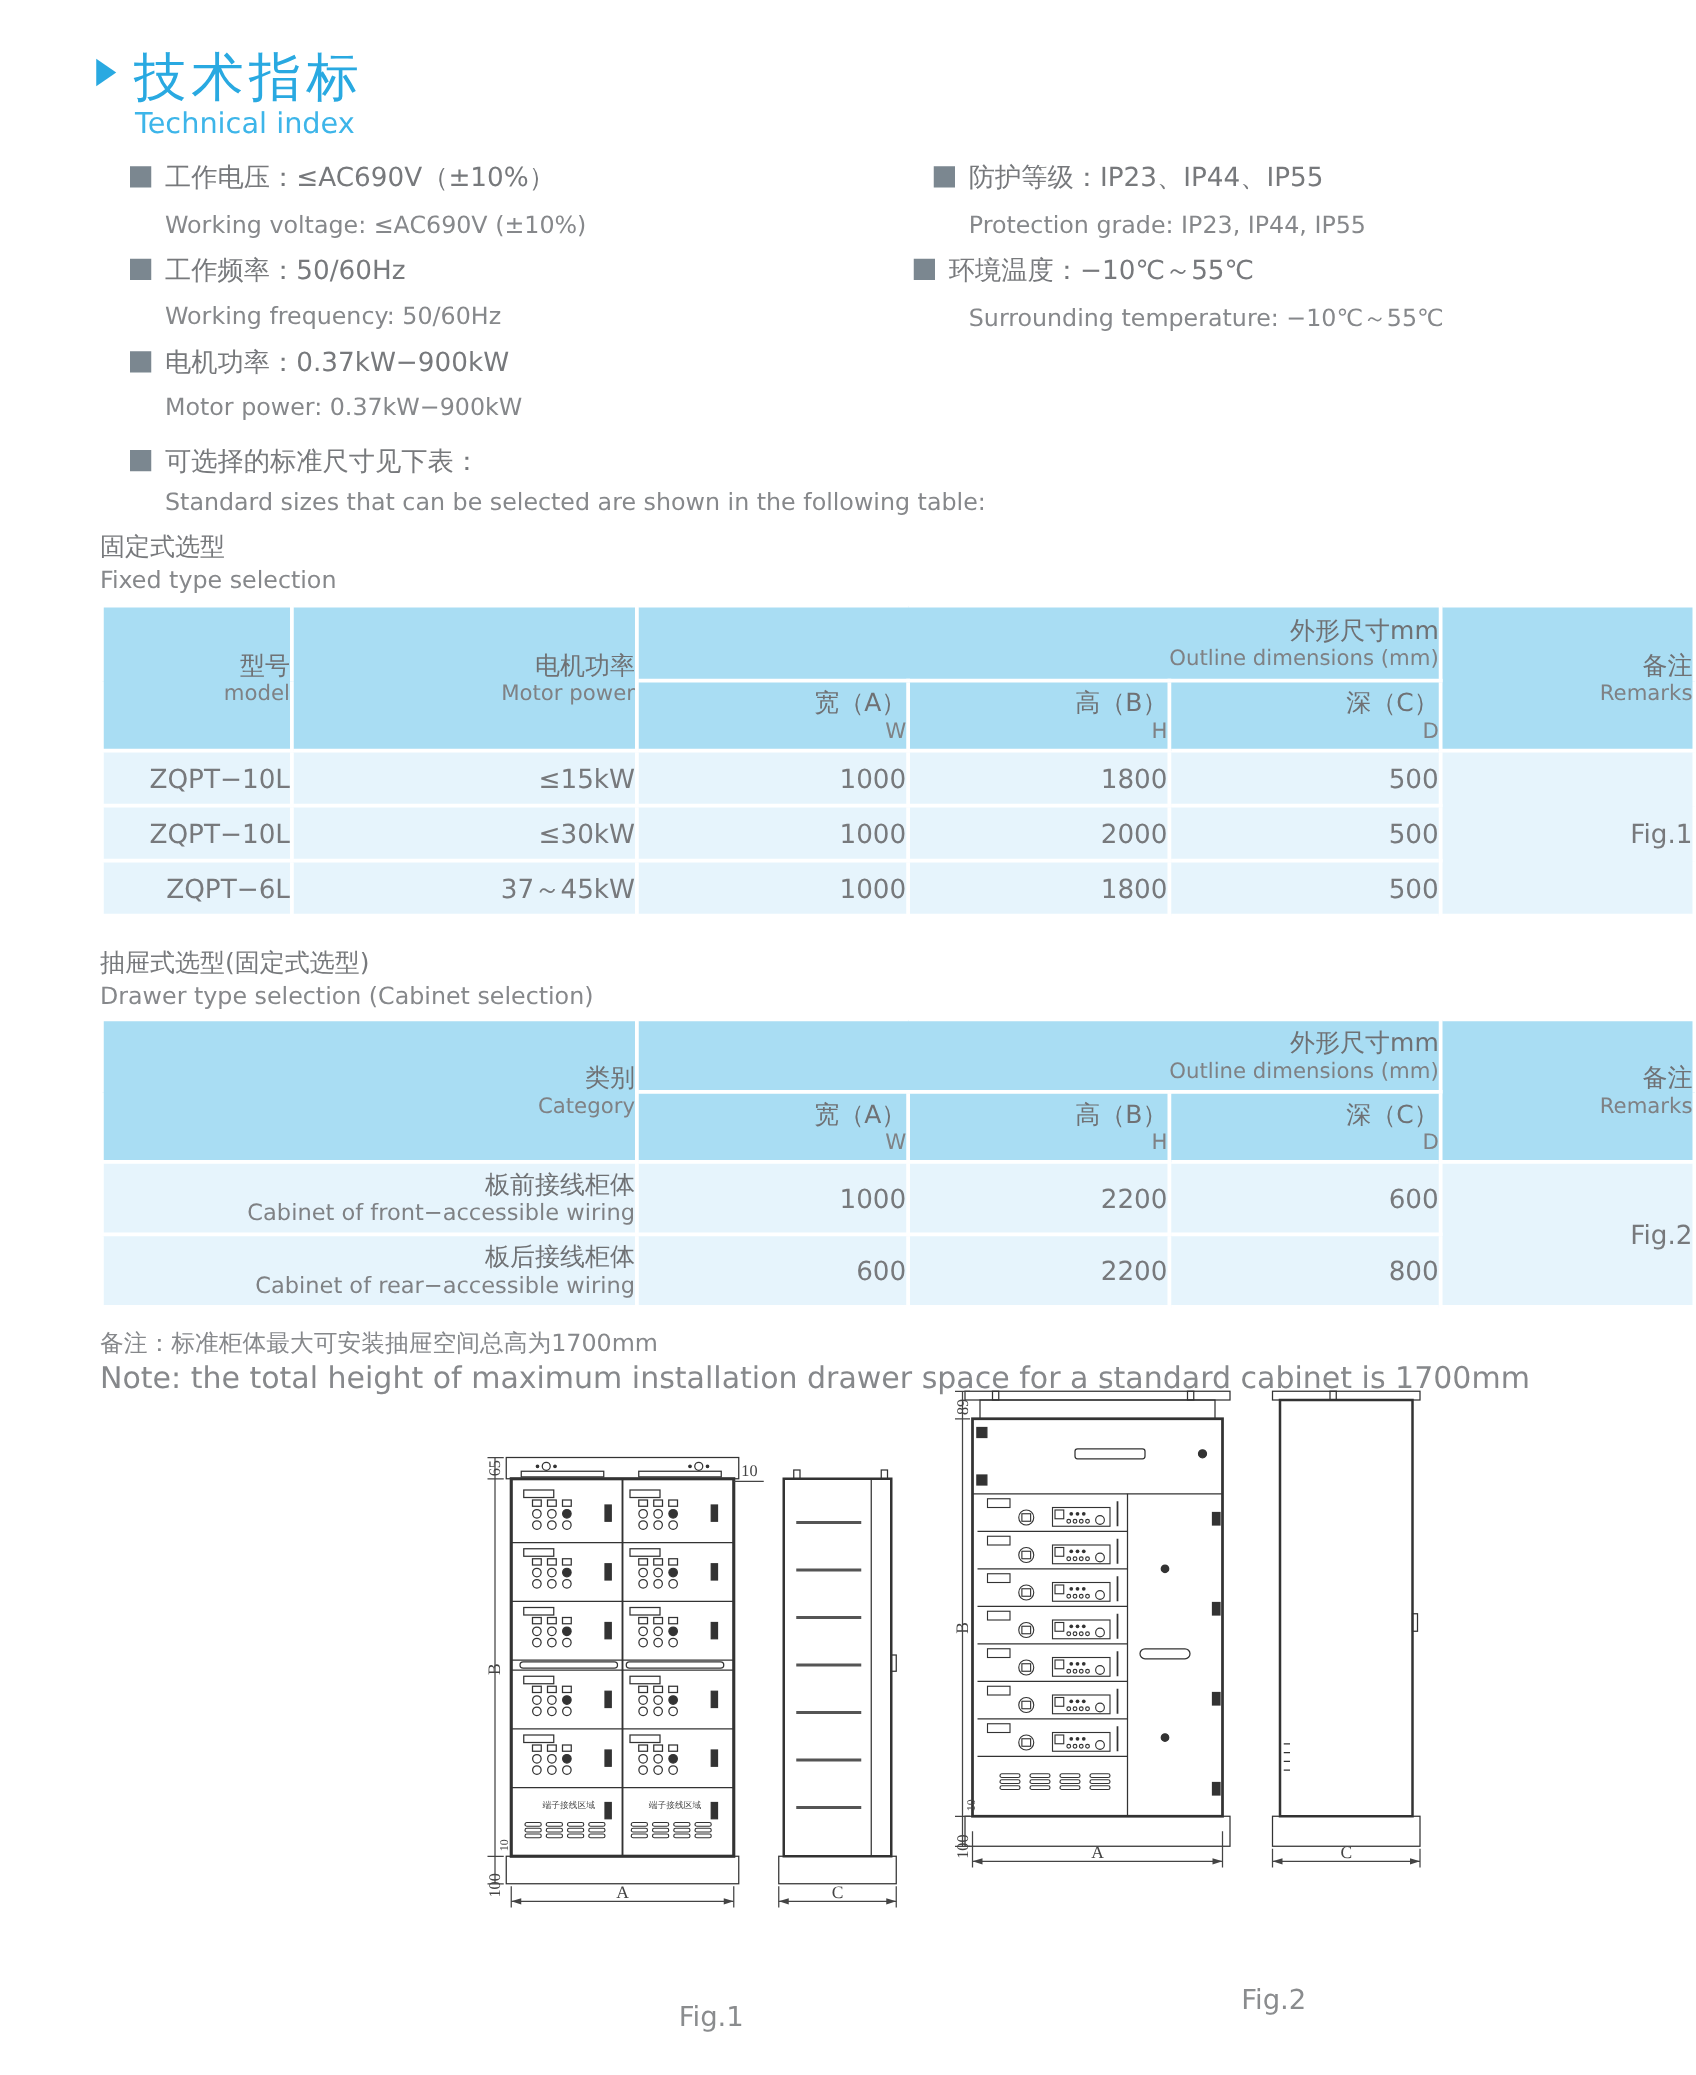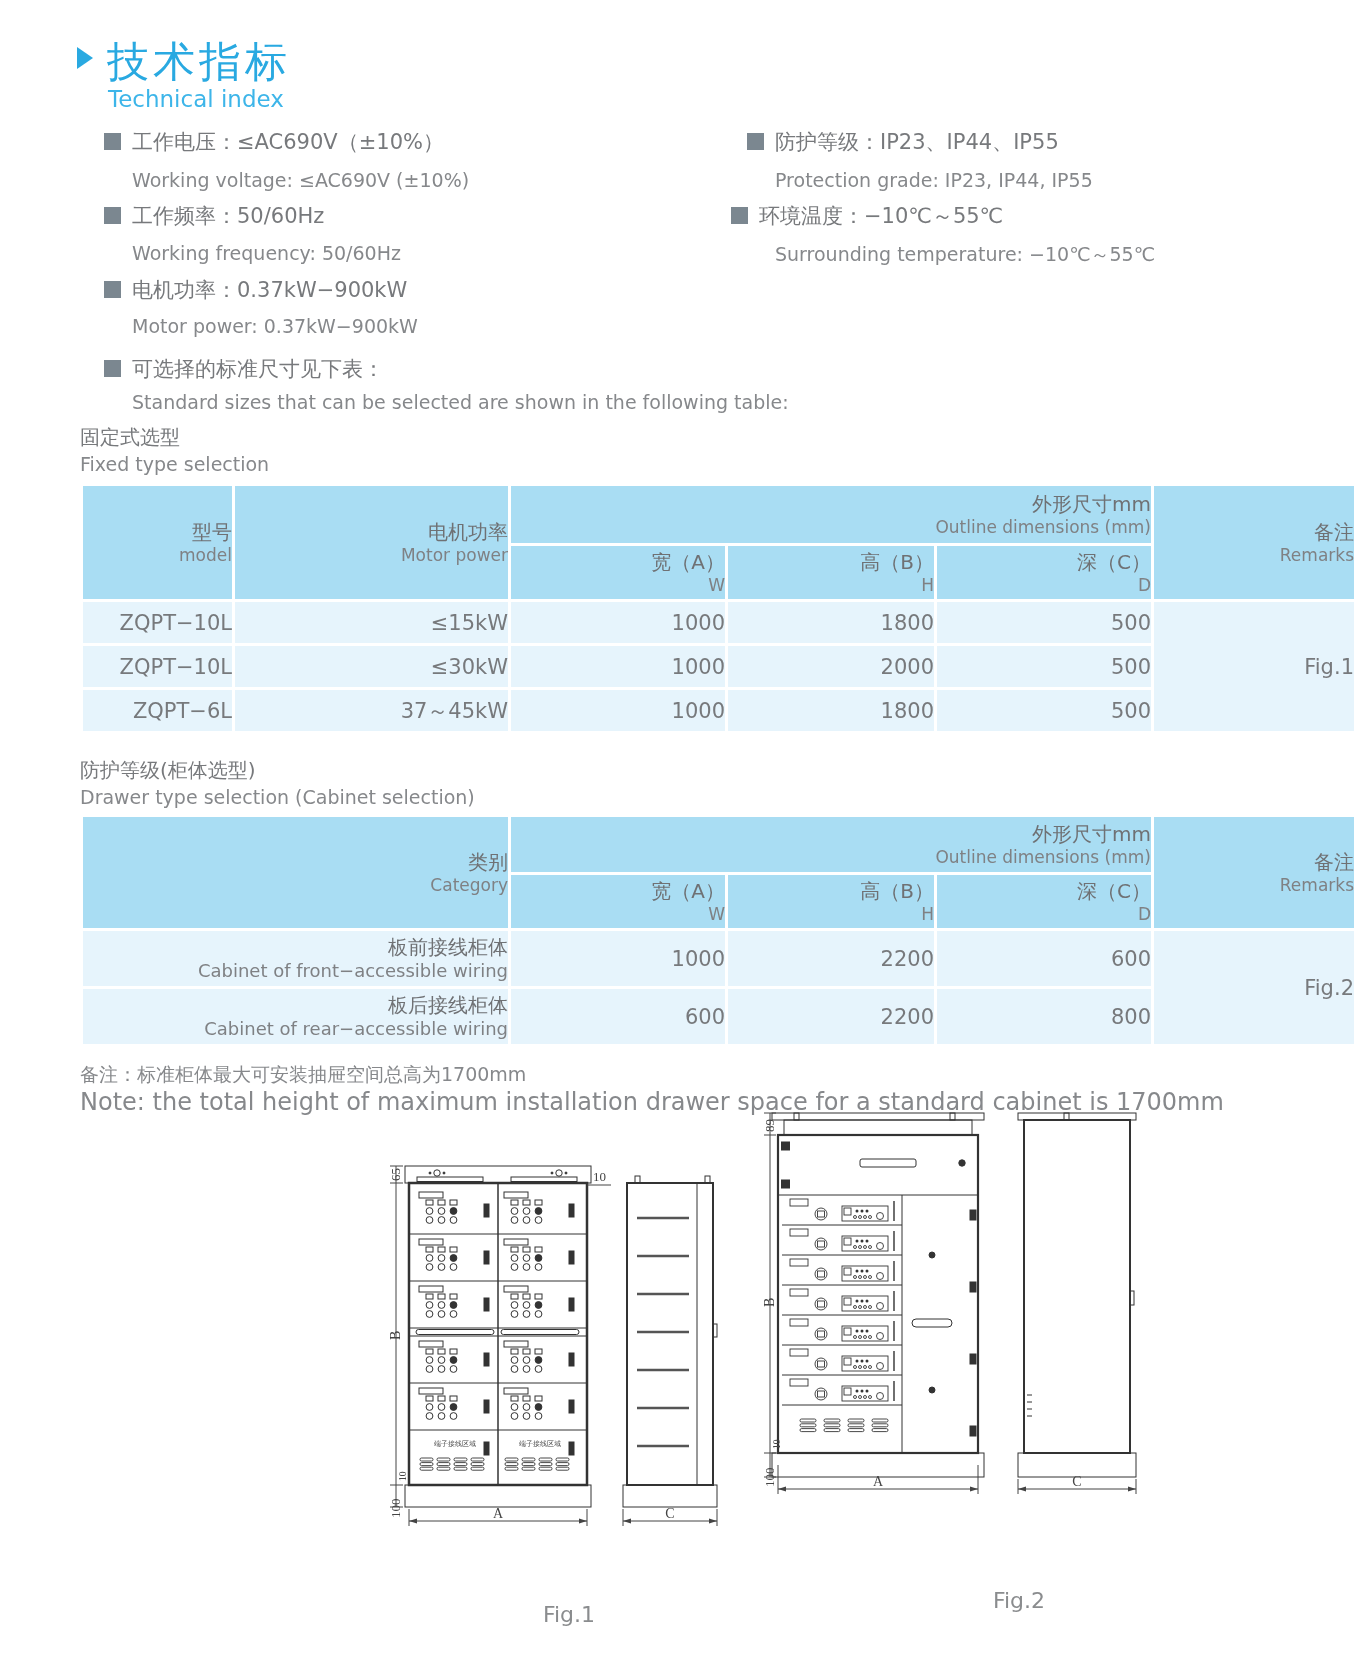--- a/index.html
+++ b/index.html
@@ -121,21 +121,21 @@
         <td class="val">ZQPT−6L</td>
         <td class="val">37～45kW</td>
         <td class="val">1000</td>
         <td class="val">1800</td>
         <td class="val">500</td>
       </tr>
     </tbody>
       </table>
   </div>
 
-  <div class="abs section-zh" style="left:36px;top:757px">防护等级(柜体选型)</div>
+  <div class="abs section-zh" style="left:36px;top:757px">抽屉式选型(固定式选型)</div>
   <div class="abs section-en" style="left:36px;top:786px">Drawer type selection (Cabinet selection)</div>
 
   <div class="abs" style="left:36px;top:814px">
     <table class="spec-table">
       <colgroup>
           <col style="width:428px">
           <col style="width:217px">
           <col style="width:209px">
           <col style="width:217px">
           <col style="width:203px">

